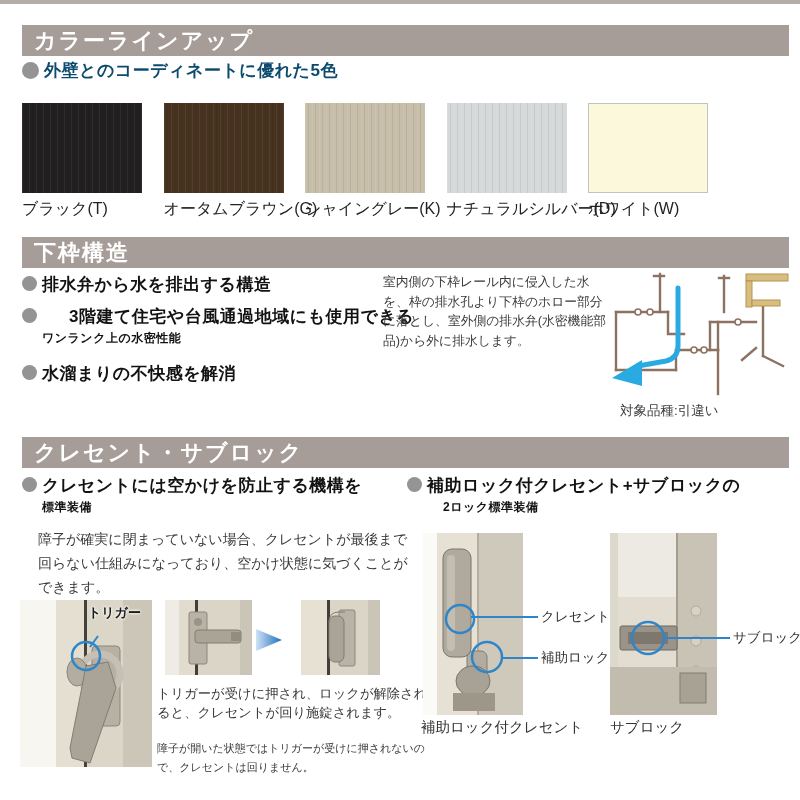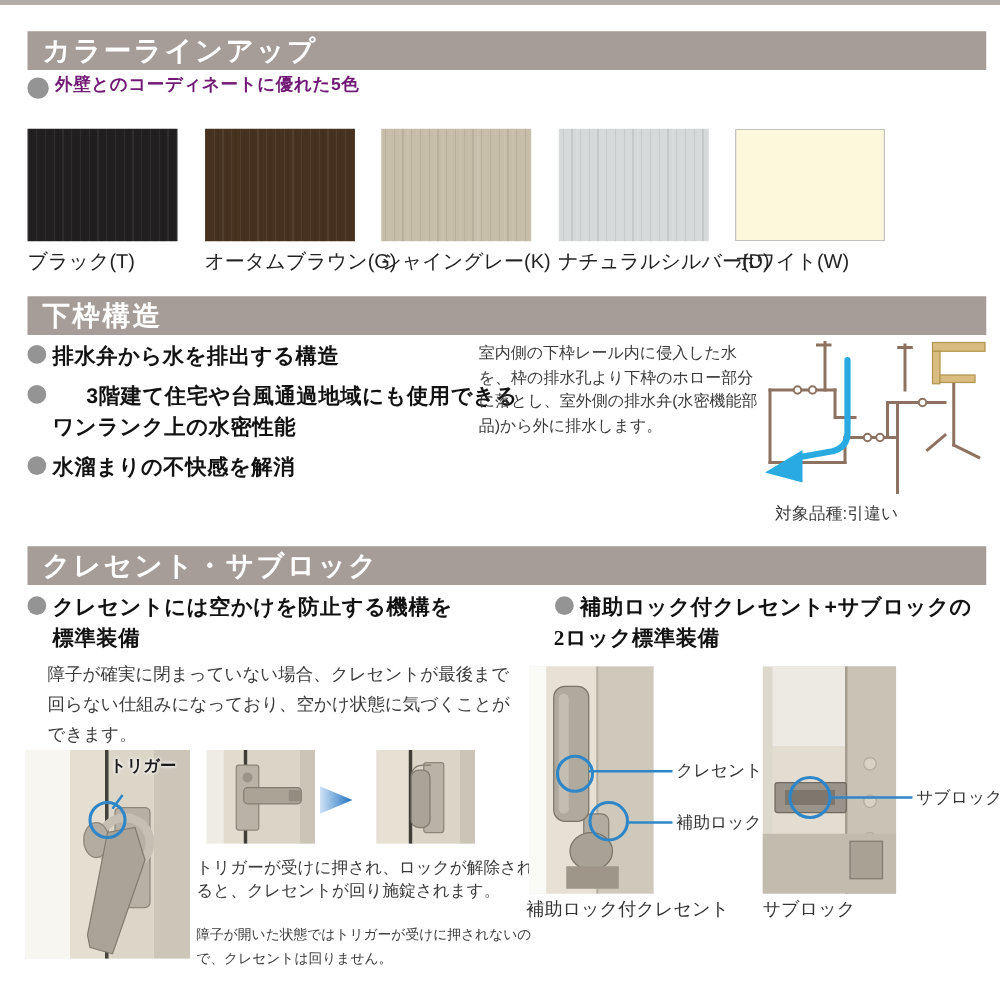--- a/index.html
+++ b/index.html
@@ -12,22 +12,22 @@
   .top-strip{left:0;top:0;width:800px;height:4px;background:#b3adaa;}
   .section-bar{
     left:22px;width:767px;height:31px;background:#a69c98;color:#ffffff;
     font-size:22px;font-weight:bold;line-height:31px;padding-left:12px;
     box-sizing:border-box;letter-spacing:2px;white-space:nowrap;
   }
   .bullet-row{display:flex;align-items:flex-start;gap:5px;white-space:nowrap;}
   .dot{width:15px;height:15px;border-radius:50%;background:#949494;flex:none;margin-top:3px;}
   .dot-lg{width:17px;height:17px;border-radius:50%;background:#949494;flex:none;margin-top:3px;}
   .b-text{font-size:17px;font-weight:bold;color:#121212;letter-spacing:0.5px;}
-  .b-cont{font-size:17px;font-weight:bold;color:#121212;letter-spacing:0.5px;white-space:nowrap;}
-  .subtitle-text{font-size:14px;font-weight:bold;color:#701a75;letter-spacing:0.5px;}
+  .b-cont{font-size:12px;font-weight:bold;color:#121212;letter-spacing:0.5px;white-space:nowrap;}
+  .subtitle-text{font-size:17px;font-weight:bold;color:#0c4a6e;letter-spacing:0.5px;}
   .swatch-row{left:22px;top:103px;width:686px;display:flex;justify-content:space-between;}
   .swatch{width:120px;}
   .swatch-chip{height:90px;position:relative;}
   .swatch-chip.textured::after{
     content:"";position:absolute;inset:0;
     background:repeating-linear-gradient(90deg,
       rgba(255,255,255,0.06) 0 1px, rgba(255,255,255,0) 1px 3px,
       rgba(0,0,0,0.07) 3px 4px, rgba(0,0,0,0) 4px 7px);
   }
   .swatch-chip.bordered{box-shadow:inset 0 0 0 1px #c3c3c3;}
@@ -141,25 +141,25 @@
 <div class="abs section-bar" style="top:437px;">
   <span>クレセント・サブロック</span>
 </div>
 
 <div class="abs bullet-row" style="left:22px;top:474px;">
   <span class="dot"></span>
   <span class="b-text">クレセントには空かけを防止する機構を</span>
 </div>
 <div class="abs b-cont" style="left:42px;top:499px;">標準装備</div>
 
-<div class="abs bullet-row" style="left:444px;top:474px;justify-content:center;">
+<div class="abs bullet-row" style="left:407px;top:474px;justify-content:center;">
   <span class="dot"></span>
   <span class="b-text">補助ロック付クレセント+サブロックの</span>
 </div>
-<div class="abs b-cont" style="left:443px;top:499px;font-family:Liberation Serif, serif;">2ロック標準装備</div>
+<div class="abs b-cont" style="left:443px;top:499px;">2ロック標準装備</div>
 
 <div class="abs body-text" style="left:38px;top:527px;width:380px;font-size:14px;line-height:24px;">障子が確実に閉まっていない場合、クレセントが最後まで回らない仕組みになっており、空かけ状態に気づくことができます。</div>
 
 <svg class="abs" style="left:20px;top:600px;" width="132" height="167" viewBox="0 0 132 167">
   <rect x="0" y="0" width="132" height="167" fill="#f0ede6"></rect>
   <rect x="0" y="0" width="36" height="167" fill="#f8f6f1"></rect>
   <rect x="36" y="0" width="28" height="167" fill="#e5dfd2"></rect>
   <rect x="64" y="0" width="3" height="167" fill="#44413b"></rect>
   <rect x="67" y="0" width="36" height="167" fill="#dcd6c9"></rect>
   <rect x="103" y="0" width="29" height="167" fill="#ccc6b9"></rect>

